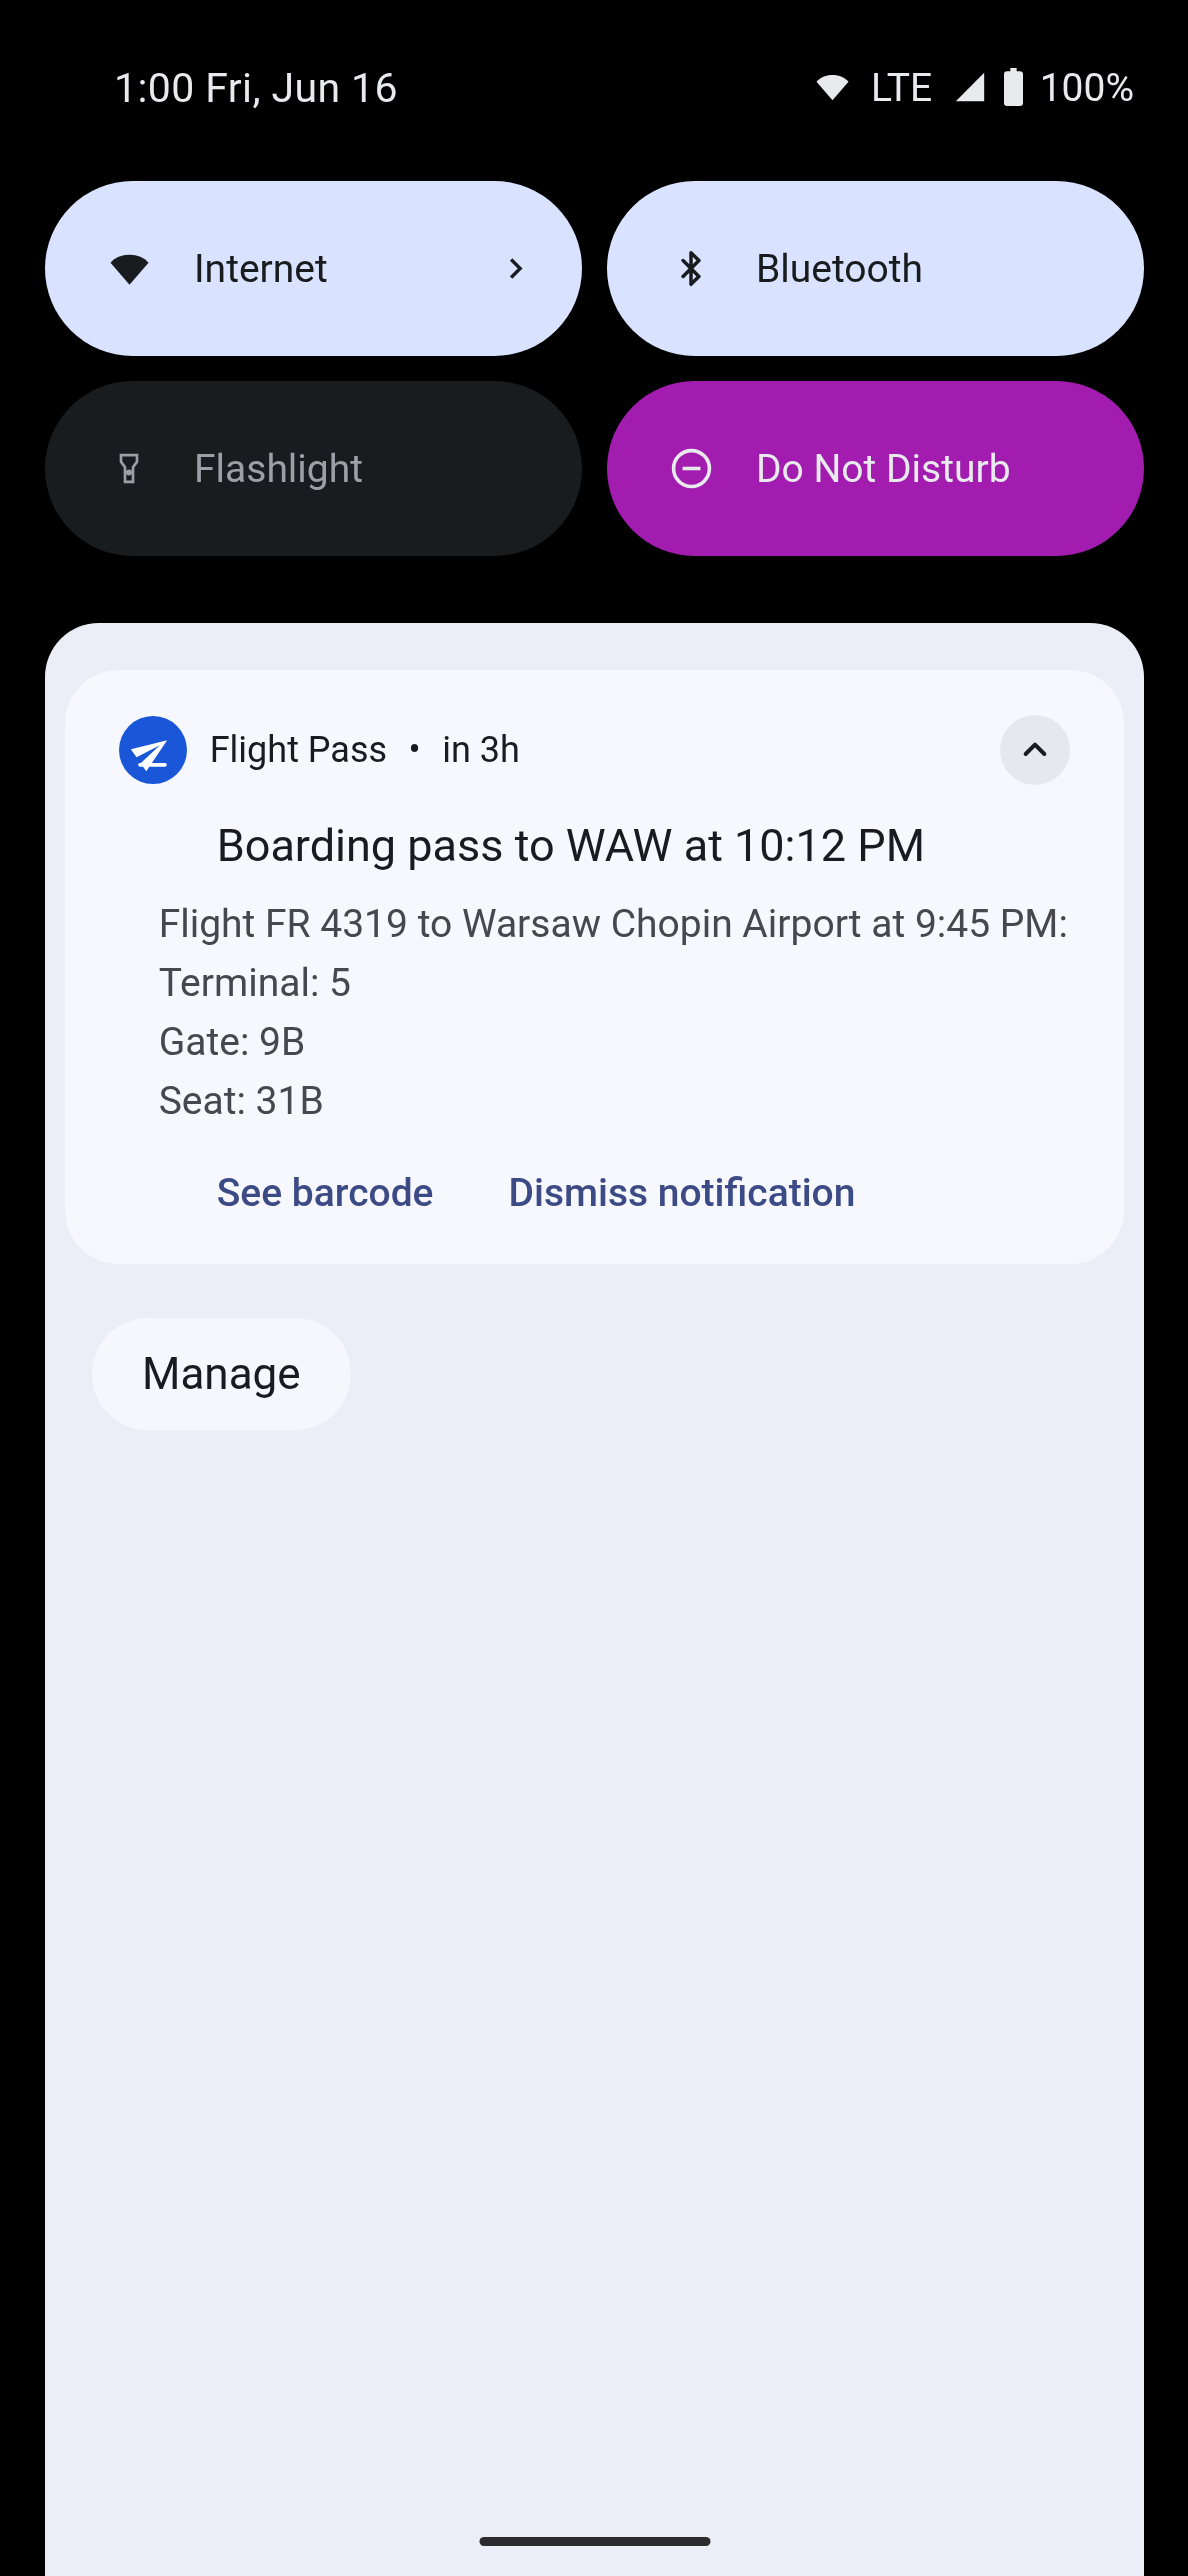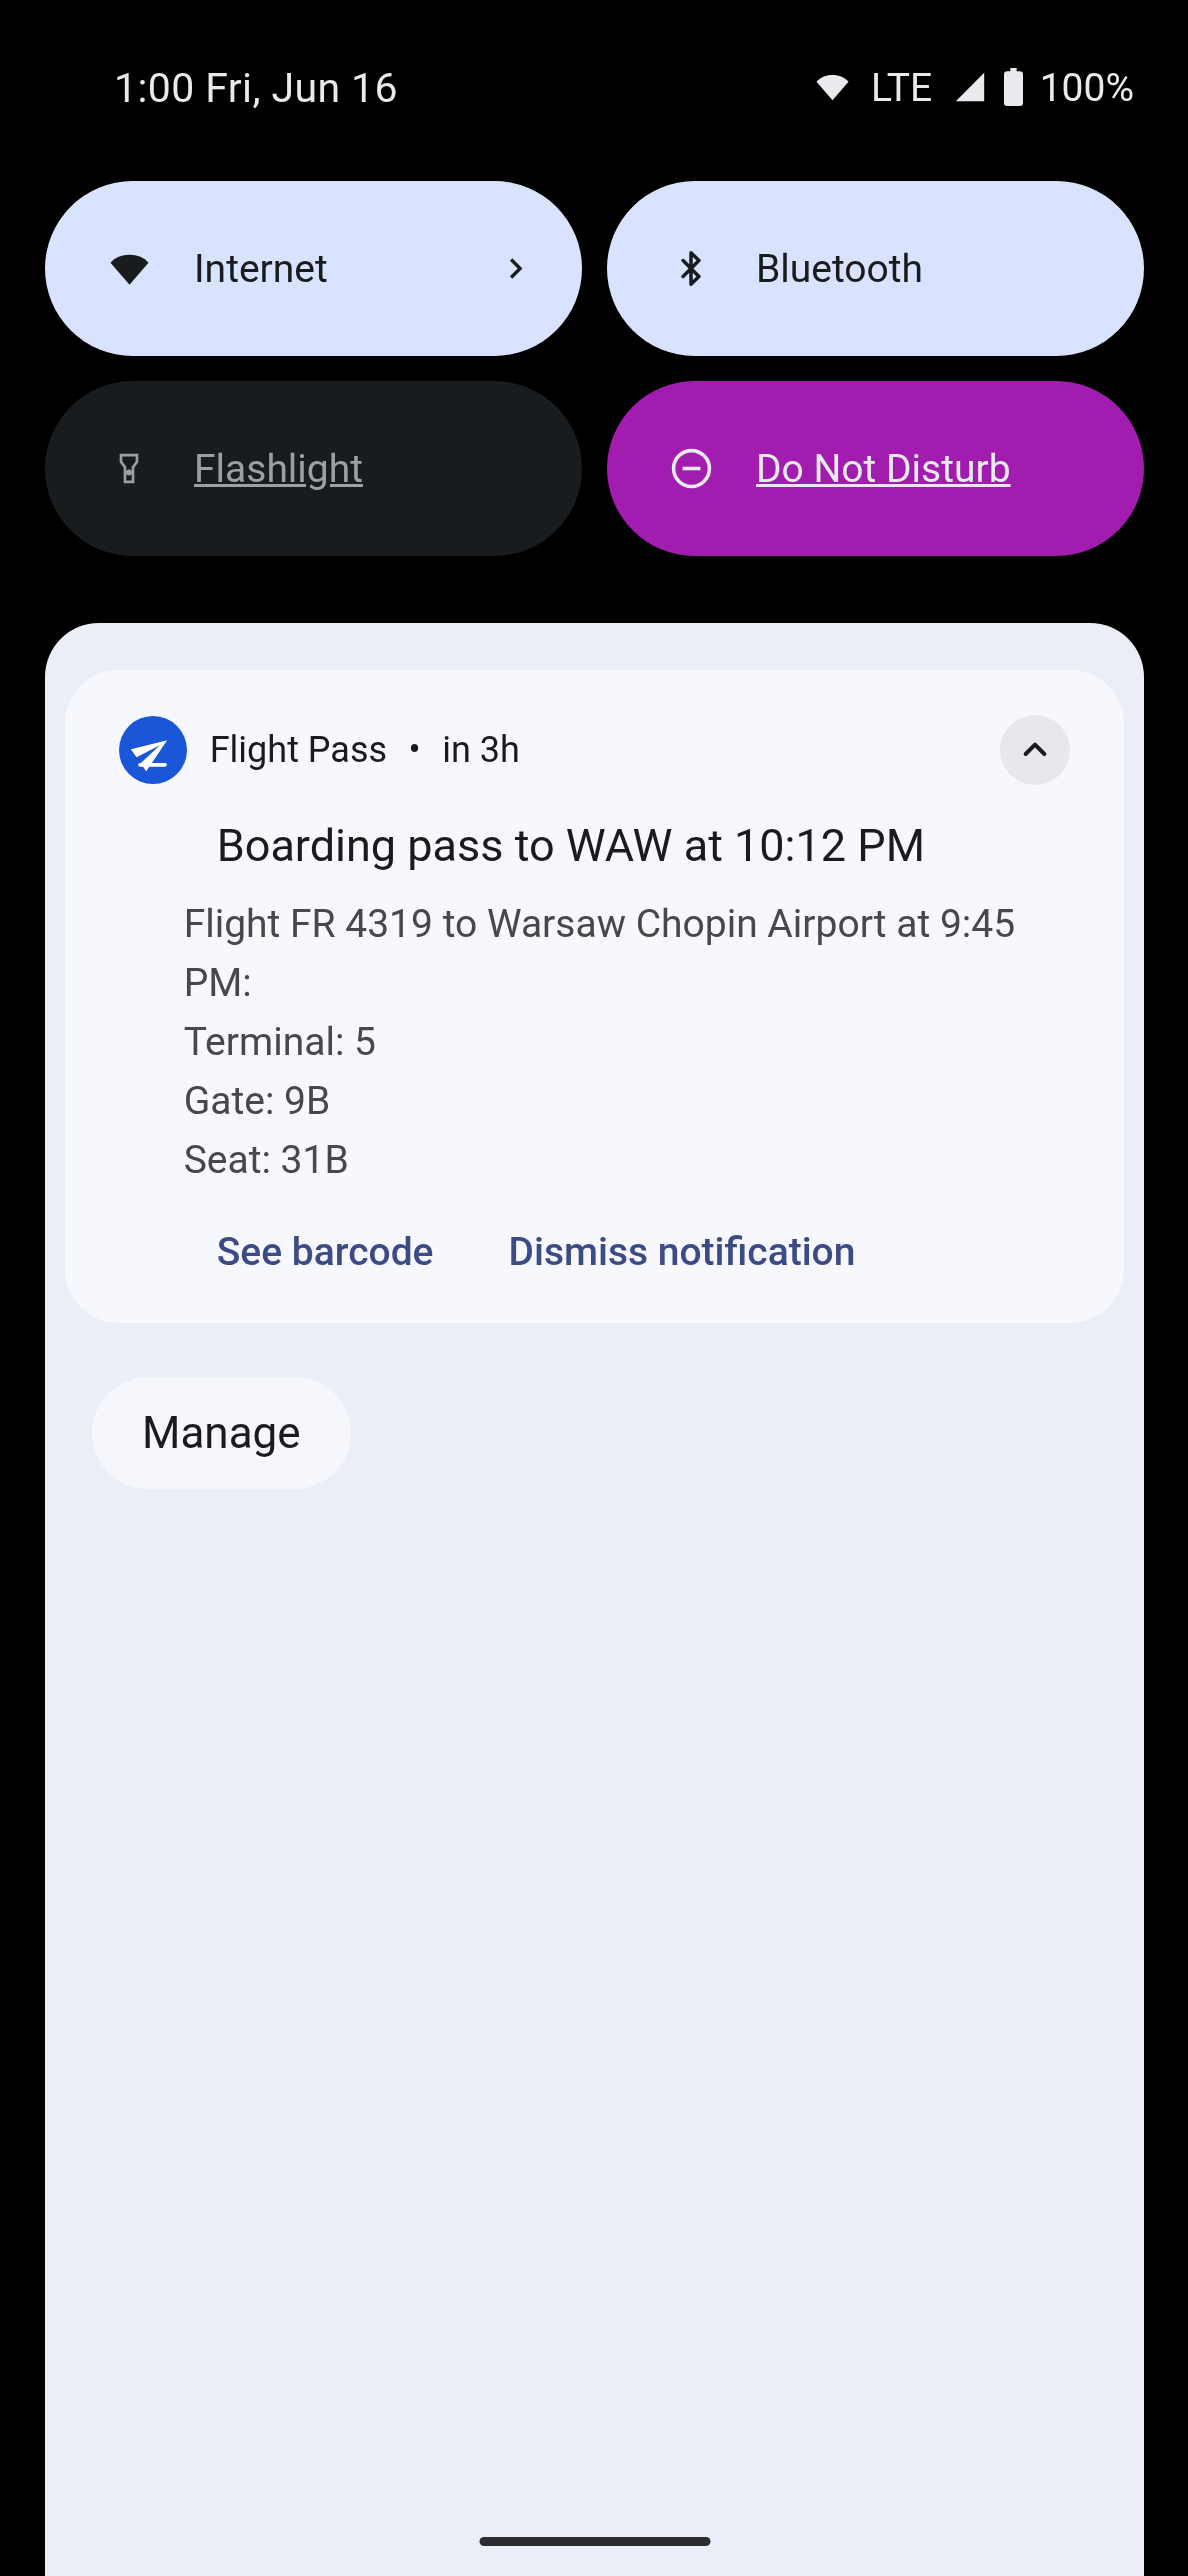--- a/index.html
+++ b/index.html
@@ -10,39 +10,39 @@
     .statusbar .time { font-size:41px; font-weight:400; letter-spacing:0.4px; }
     .statusbar .right { display:flex; align-items:center; gap:15px;text-align:center; }
     .statusbar .lte { font-size:39px; font-weight:400; margin:0 5.4px 0 3.6px; }
     .statusbar .batt { font-size:39px; font-weight:400; }
     .statusbar svg { fill:#e8eaed; }
 
     
     .qs { position:absolute; top:181px; left:45px; right:45px; display:grid; grid-template-columns:1fr 1fr; gap:25px; }
     .tile { height:175px; border-radius:88px; display:flex; align-items:center; padding:0 36px 0 57px; font-size:39px; position:relative; }
     .tile.active   { background:#d9e2ff; color:#191c1e; }
-    .tile.inactive { background:#191c1e; color:#9aa0a6;text-decoration:underline; }
+    .tile.inactive { background:#191c1e; color:#9aa0a6; }
     .tile.inactive.dnd { background:#a21caf; color:#e8eaed; }
     .tile .ic { width:54px; display:flex; align-items:center; justify-content:center; margin-right:38px; flex-shrink:0; }
     .tile .label { flex:1; }
     .tile .chev  { position:absolute; right:54px; top:50%; transform:translateY(-50%); }
 
     
     .shade { position:absolute; top:623px; left:45px; right:45px; bottom:0; background:#eceef7; border-radius:54px 54px 0 0; }
 
     
     .card { margin:47px 19.7px 0; background:#f7f8fd; border-radius:54px; padding:45px 54px 48px 54px; color:#1b1b1f; }
     .card-head { display:flex; align-items:center; gap:23px; margin-bottom:34px; }
     .app-icon { width:68px; height:68px; border-radius:50%; background:#1a57d8; display:flex; align-items:center; justify-content:center; flex-shrink:0; }
     .head-text { display:flex; align-items:center; gap:21.5px; font-size:36px; color:#1b1b1f; }
     .head-text .dot { color:#1b1b1f; }
     .collapse-btn { margin-left:auto; width:70px; height:70px; border-radius:50%; background:#e7e8ee; display:flex; align-items:center; justify-content:center; }
     .collapse-btn svg { stroke:#1b1b1f; }
     .card-title { font-size:45px; font-weight:400; margin:0 0 23px 98px; }
-    .card-body  { font-size:39px; line-height:59px; color:#47474c; margin-left:65px; white-space:pre-line; }
+    .card-body  { font-size:39px; line-height:59px; color:#47474c; margin-left:40px; white-space:pre-line; }
     .card-actions { display:flex; gap:75px; margin:39px 0 0 98px; }
     .card-actions .act { font-size:39px; color:#3c4a86; font-weight:500; }
 
     
     .manage-row { margin:54px 0 0 47px; }
     .manage { background:#f5f7fd; border-radius:61px; padding:30px 50px; font-size:44px; color:#1b1b1f; display:inline-block; }
 
     
     .gesture { position:absolute; bottom:30px; left:50%; width:231px; height:9px; background:#2c2c2e; border-radius:4.5px; transform:translateX(-50%); }
 

